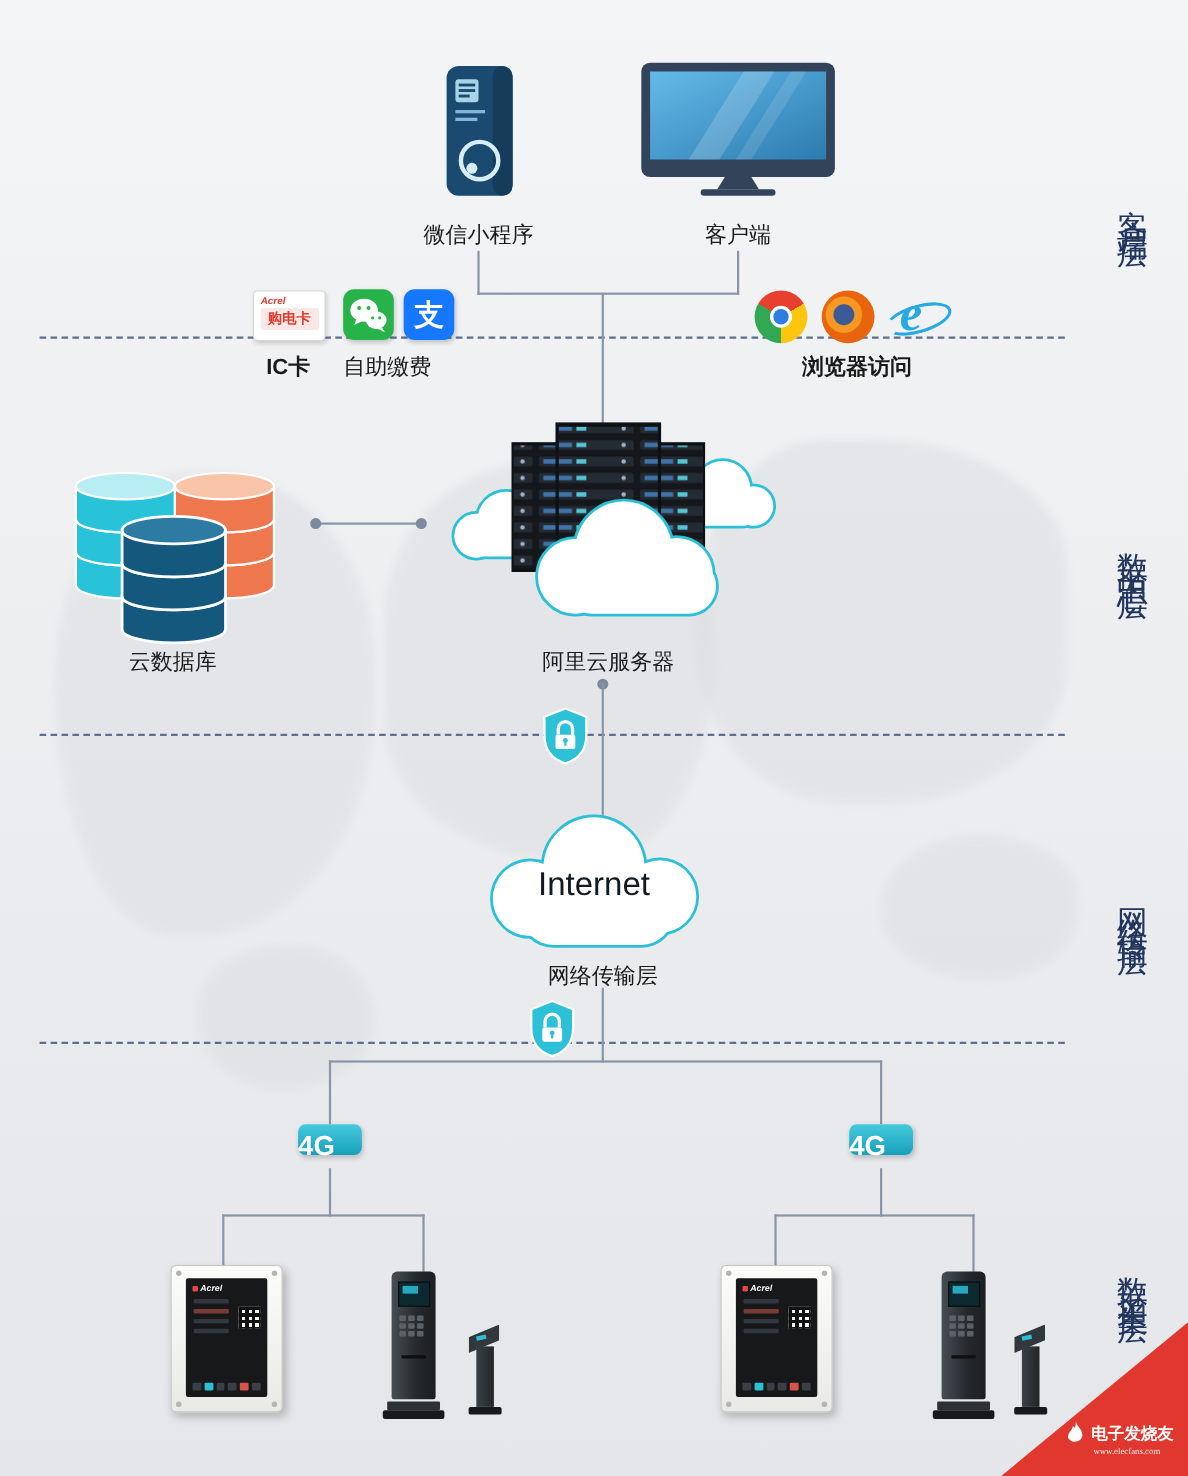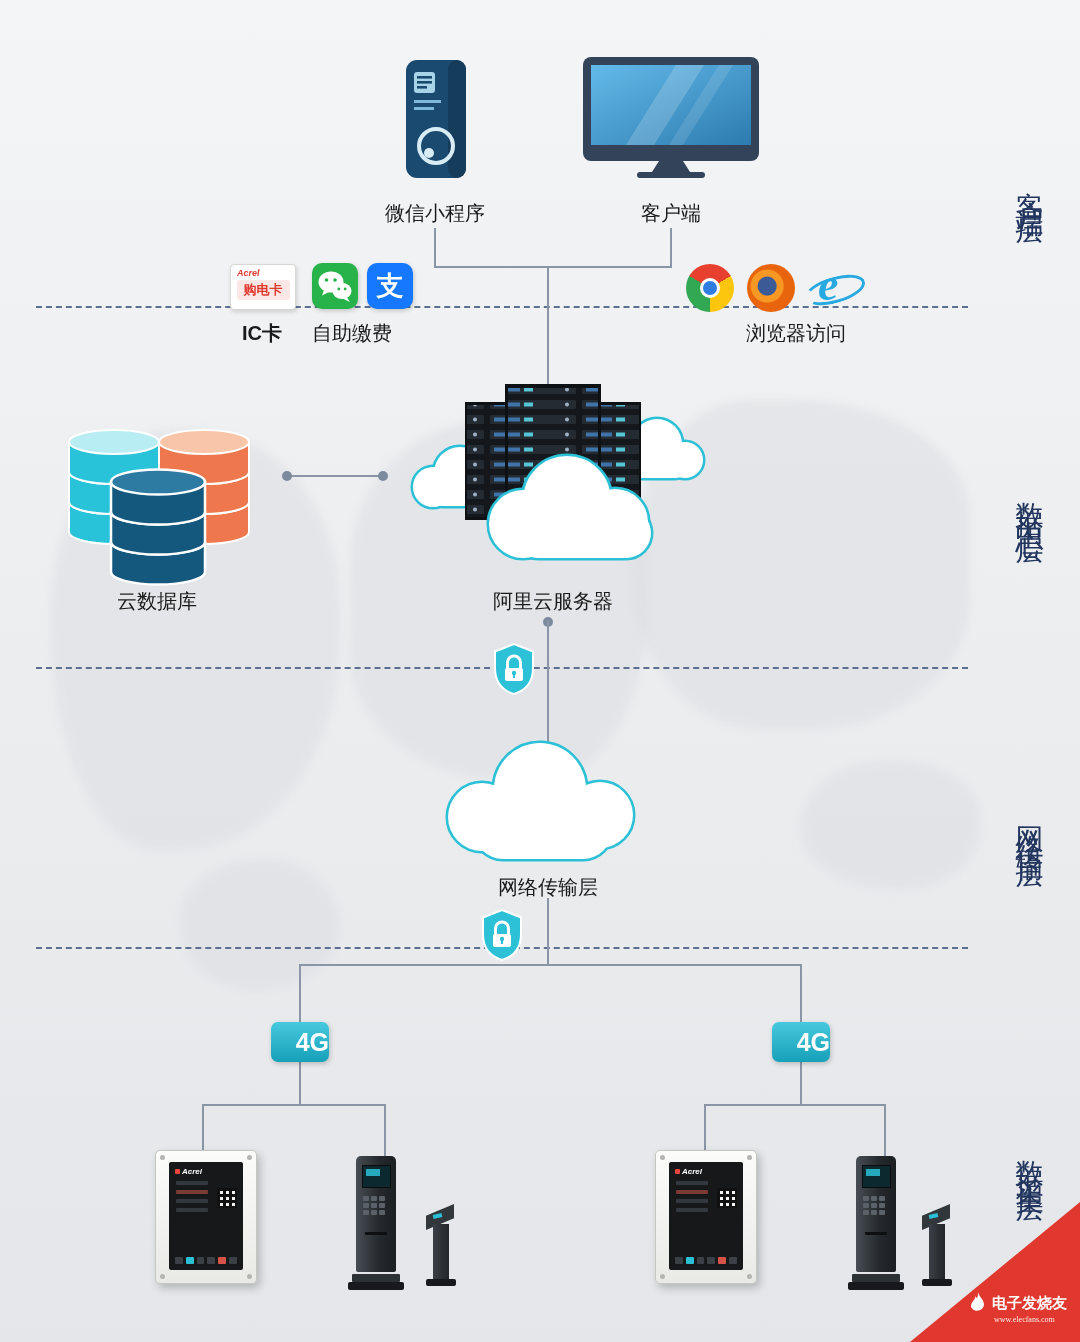--- a/index.html
+++ b/index.html
@@ -34,23 +34,23 @@
   .chrome{background:conic-gradient(from -60deg,#e8402f 0 120deg,#fcc60e 120deg 240deg,#33a852 240deg 360deg);}
   .chrome-center{position:absolute;inset:0;margin:auto;width:20px;height:20px;background:#fff;border-radius:50%;}
   .chrome-center::after{content:"";position:absolute;inset:0;margin:auto;width:14px;height:14px;background:#2f7de0;border-radius:50%;}
   .firefox{background:radial-gradient(circle at 42% 46%,#3c5a96 0 9px,#f79824 10px 16px,#e8650d 17px 26px);}
   .ie{position:relative;}
   .ie-e{position:absolute;left:9px;top:-6px;font-family:"Liberation Serif",serif;font-style:italic;
     font-weight:bold;font-size:46px;color:#28a9e0;}
   .ie-ring{position:absolute;left:-5px;top:13px;width:56px;height:20px;border:3px solid #28a9e0;
     border-radius:50%;transform:rotate(-16deg);border-left-color:transparent;}
   
-  .badge4g{position:absolute;width:58px;height:40px;border-radius:7px;z-index:2;
+  .badge4g{position:absolute;width:58px;height:28px;border-radius:7px;z-index:2;
     background:linear-gradient(180deg,#46c9dd,#17a0ba);color:#fff;font-size:25px;font-weight:bold;
-    text-align:right;line-height:40px;box-shadow:1px 2px 5px rgba(0,0,0,.2);}
+    text-align:left;line-height:40px;box-shadow:1px 2px 5px rgba(0,0,0,.2);}
   
   .shield{position:absolute;z-index:3;}
   
   .meter{position:absolute;width:100px;height:132px;background:linear-gradient(#fcfcfb,#e9e9e6);
     border:1px solid #c6c6c2;border-radius:5px;box-shadow:3px 4px 8px rgba(0,0,0,.22);z-index:2;}
   .screw{position:absolute;width:5px;height:5px;border-radius:50%;background:#b4b4b0;}
   .s1{left:4px;top:4px}.s2{right:4px;top:4px}.s3{left:4px;bottom:4px}.s4{right:4px;bottom:4px}
   .mpanel{position:absolute;left:13px;right:13px;top:11px;bottom:13px;background:#16181a;
     border-radius:2px;padding:5px 6px;box-sizing:border-box;}
   .mbrand{font-size:8px;font-weight:bold;font-style:italic;color:#fff;}
@@ -168,21 +168,21 @@
   <div class="lbl" style="left:272px;top:320px;width:160px;">自助缴费</div>
 
   <div class="bricon chrome" style="left:686px;top:264px;">
     <div class="chrome-center"></div>
   </div>
   <div class="bricon firefox" style="left:747px;top:264px;"></div>
   <div class="bricon ie" style="left:809px;top:264px;">
     <div class="ie-e">e</div>
     <div class="ie-ring"></div>
   </div>
-  <div class="lbl" style="left:716px;top:320px;width:160px;">浏览器访问</div>
+  <div class="lbl" style="left:699px;top:320px;width:160px;font-weight:bold;">浏览器访问</div>
 
   <svg class="abs" style="left:58px;top:424px;" width="200" height="170" viewBox="0 0 200 170">
     <g stroke="#fff" stroke-width="2">
 
       <path d="M11 78 L11 108 A45 12 0 0 0 101 108 L101 78 Z" fill="#29c3d9"></path>
         <ellipse cx="56" cy="78" rx="45" ry="12" fill="#b9edf4"></ellipse>
       <path d="M11 48 L11 78 A45 12 0 0 0 101 78 L101 48 Z" fill="#29c3d9"></path>
         <ellipse cx="56" cy="48" rx="45" ry="12" fill="#b9edf4"></ellipse>
       <path d="M11 18 L11 48 A45 12 0 0 0 101 48 L101 18 Z" fill="#29c3d9"></path>
         <ellipse cx="56" cy="18" rx="45" ry="12" fill="#b9edf4"></ellipse>
@@ -279,20 +279,21 @@
         <circle cx="180" cy="82" r="33"></circle>
         <rect x="54" y="68" width="138" height="58" rx="29"></rect>
     </g>
     <g fill="#fff">
       <circle cx="62" cy="84" r="34"></circle>
         <circle cx="120" cy="56" r="46"></circle>
         <circle cx="180" cy="82" r="33"></circle>
         <rect x="54" y="68" width="138" height="58" rx="29"></rect>
     </g>
   </svg>
+  <div class="lbl" style="left:430px;top:788px;width:220px;font-size:30px;color:#121a24;">Internet</div>
   <div class="lbl" style="left:468px;top:874px;width:160px;">网络传输层</div>
 
   <div class="vline" style="left:547px;top:898px;height:68px;"></div>
 
   <svg class="shield" style="left:480px;top:908px;" width="44" height="54" viewBox="0 0 44 54">
     <path d="M22 2 L41 9.5 V26 C41 40.5 33.5 48.5 22 52 C10.5 48.5 3 40.5 3 26 V9.5 Z" fill="#2cc1d7" stroke="#ffffff" stroke-width="2"></path>
     <path d="M15.5 26 v-5.5 a6.5 6.5 0 0 1 13 0 V26" stroke="#fff" stroke-width="3" fill="none"></path>
     <rect x="13" y="26" width="18" height="13" rx="2" fill="#fff"></rect>
     <circle cx="22" cy="31" r="2.2" fill="#2cc1d7"></circle>
     <rect x="21" y="31" width="2" height="5" fill="#2cc1d7"></rect>

